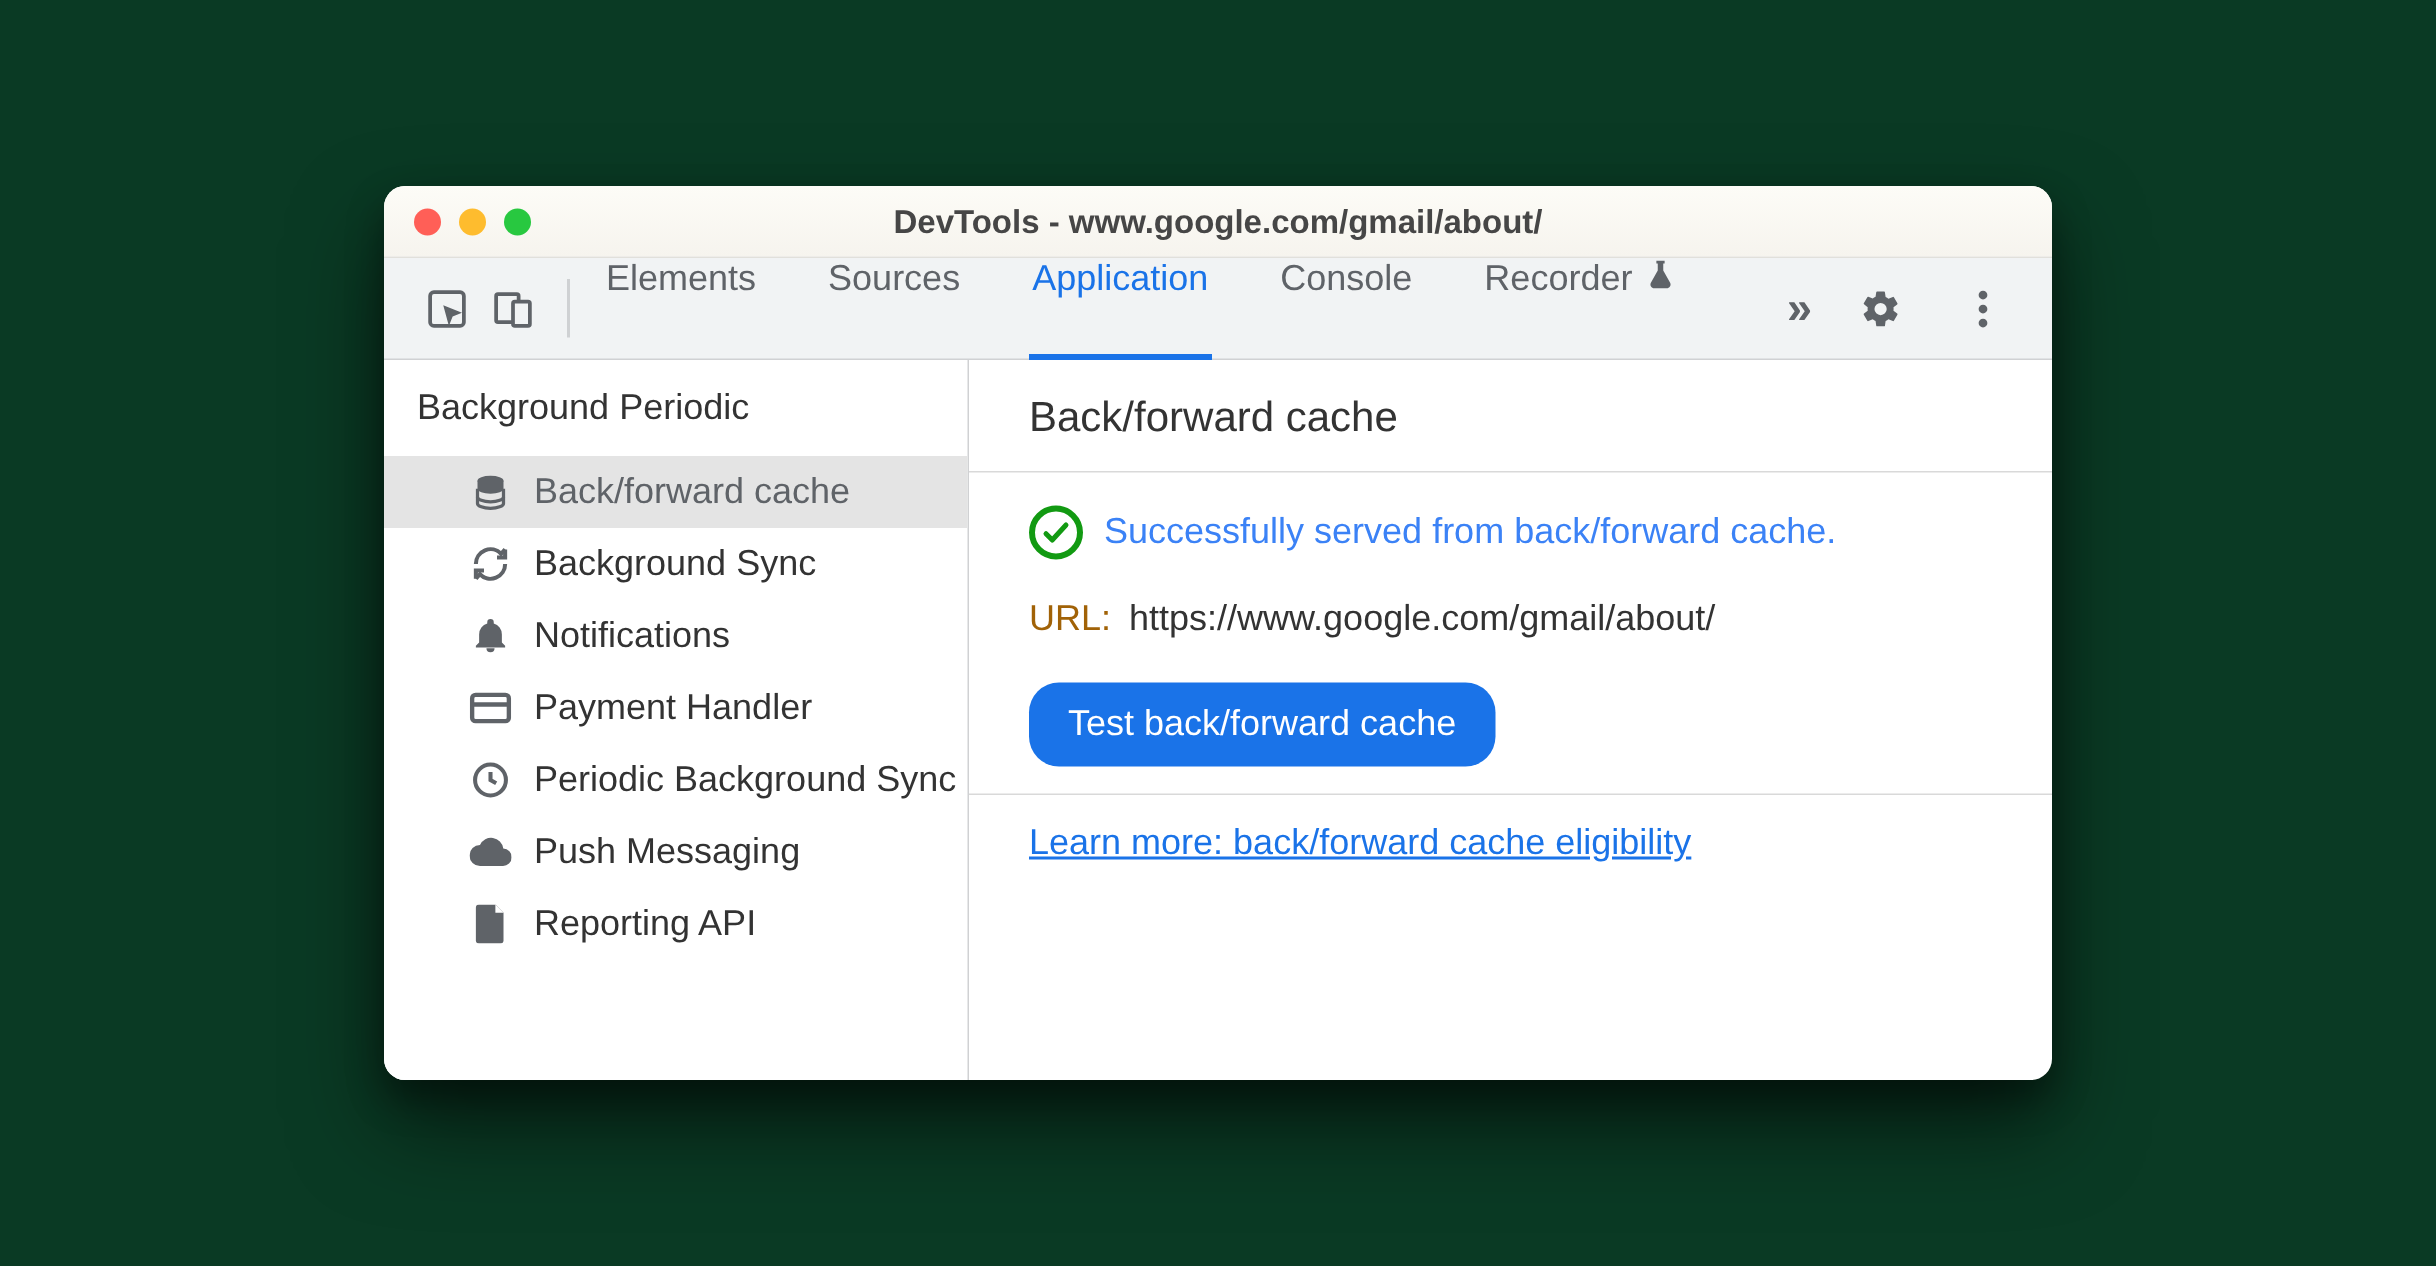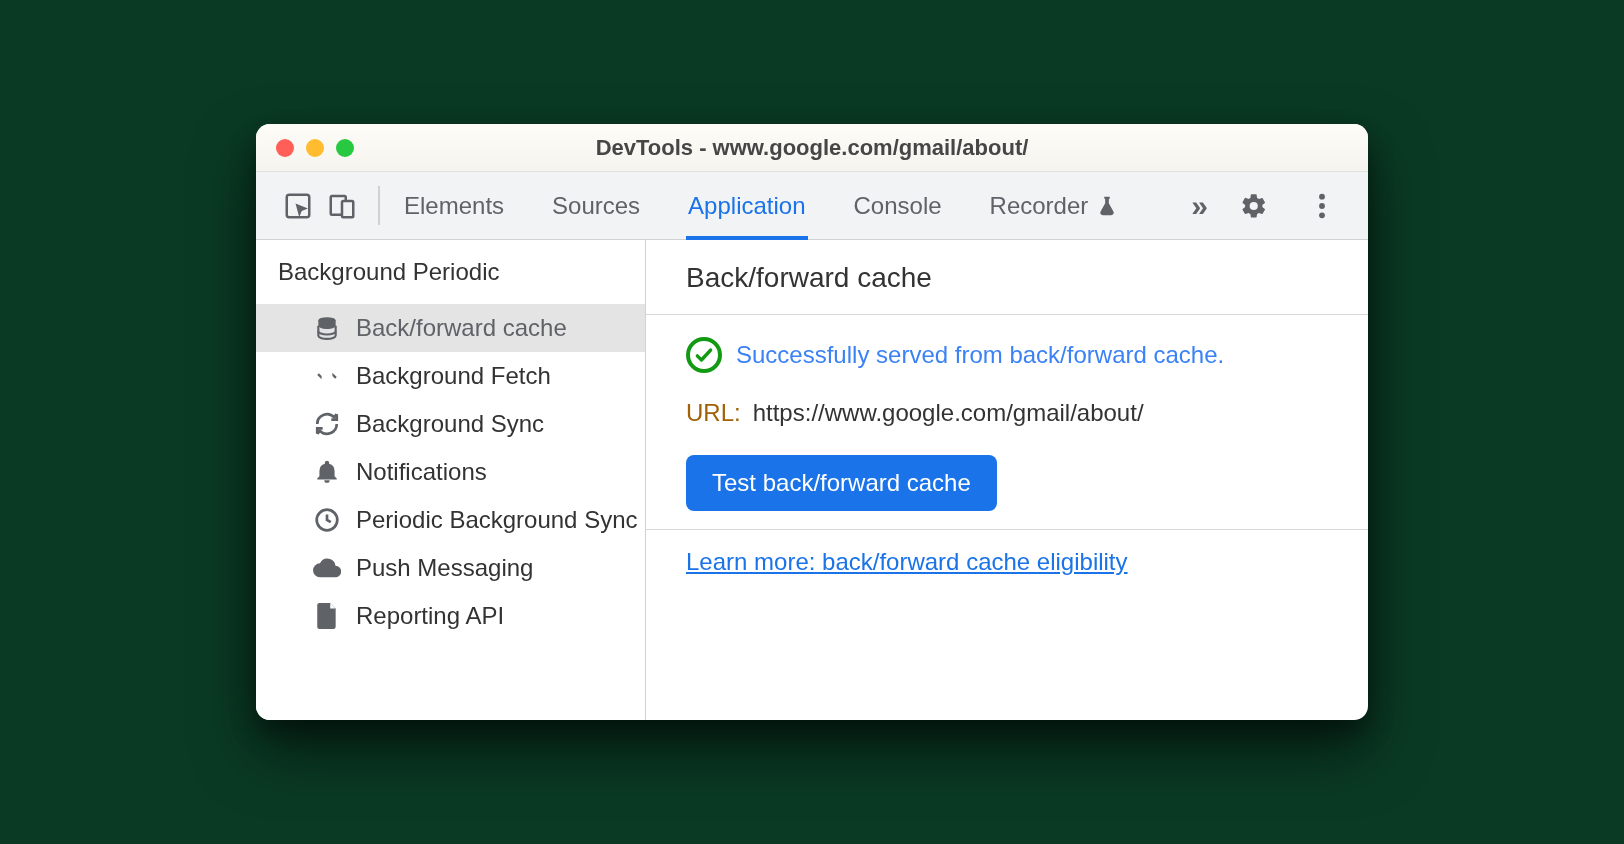--- a/index.html
+++ b/index.html
@@ -43,21 +43,21 @@
     height: 68px;
     background:#f1f3f4;
     border-bottom:1px solid #d0d1d3;
     display:flex;
     align-items:stretch;
   }
   .toolbar-left { display:flex; align-items:center; padding:0 14px 0 20px; border-right: 2px solid #cfd1d3; margin: 14px 0;}
   .icon-btn { display:flex; align-items:center; justify-content:center; width:44px; height:44px; color:#5f6368; cursor:pointer;}
   .tabs { display:flex; align-items:stretch; padding-left:24px; gap:48px; flex:1; }
   .tab {
-    display:flex; align-items:center; gap:8px;
+    display:flex; gap:8px;
     font-size:24px; color:#5f6368; cursor:pointer; position:relative;
   }
   .tab.active { color:#1a73e8; }
   .tab.active::after {
     content:""; position:absolute; left:-2px; right:-2px; bottom:-1px; height:4px; background:#1a73e8;
   }
   .toolbar-right { display:flex; align-items:center; padding: 0 24px 0 8px; gap:24px; color:#5f6368;}
   .chev-more { font-size:30px; font-weight:700; }
   
   .body { display:flex; height: 480px; }
@@ -86,21 +86,21 @@
   .status-row { display:flex; align-items:center; gap:14px; font-size:24px; color:#3b82f6; }
   .check-circle {
     width:36px; height:36px; border:4px solid #129a12; border-radius:50%;
     display:flex; align-items:center; justify-content:center; flex-shrink:0;
   }
   .check-circle svg { width:20px; height:20px; }
   .url-row { display:flex; gap:12px; font-size:24px; color:#333; margin-top:26px; }
   .url-label { color:#a16207; }
   .btn-primary {
     display:inline-block; margin-top:28px;
-    background:#1a73e8; color:#fff; border:none; border-radius:8px;
+    background:#1a73e8; color:#fff; border:none; border-radius:20px;
     font-size:24px; padding:14px 26px; font-weight:500; cursor:pointer;
   }
   .learn-row { padding:18px 40px 28px 40px; }
   .learn-link { color:#1a73e8; text-decoration:underline; font-size:24px; cursor:pointer;}
   svg { display:block; }
 </style>
 </head>
 <body>
 
 <div class="window">
@@ -178,29 +178,20 @@
           <svg width="26" height="26" viewBox="0 0 24 24" fill="#5f6368">
               <ellipse cx="12" cy="5" rx="8" ry="3"></ellipse>
               <path d="M4 5v5c0 1.7 3.6 3 8 3s8-1.3 8-3V5"></path>
               <path d="M4 10v5c0 1.7 3.6 3 8 3s8-1.3 8-3v-5" fill="none" stroke="#5f6368" stroke-width="2"></path>
               <path d="M4 15v4c0 1.7 3.6 3 8 3s8-1.3 8-3v-4" fill="none" stroke="#5f6368" stroke-width="2"></path>
             </svg>
         </span>
         <span>Back/forward cache</span>
       </div>
 
-      <div class="side-item">
-        <span class="icn">
-          <svg width="26" height="26" viewBox="0 0 24 24" fill="#5f6368">
-              <path d="M8 3v12l-4-4 1.5-1.5L8 12V3h2z" transform="translate(-1 0)"></path>
-              <path d="M16 21V9l4 4-1.5 1.5L16 12v9h-2z" transform="translate(1 0)"></path>
-            </svg>
-        </span>
-        <span>Background Fetch</span>
-      </div>
 
       <div class="side-item">
         <span class="icn">
           <svg width="26" height="26" viewBox="0 0 24 24" fill="none" stroke="#5f6368" stroke-width="2.5">
               <path d="M21 12a9 9 0 0 1-15.5 6.3L3 21"></path>
               <path d="M3 12a9 9 0 0 1 15.5-6.3L21 3"></path>
               <path d="M21 3v5h-5"></path>
               <path d="M3 21v-5h5"></path>
             </svg>
         </span>
@@ -209,20 +200,29 @@
 
       <div class="side-item">
         <span class="icn">
           <svg width="26" height="26" viewBox="0 0 24 24" fill="#5f6368">
               <path d="M12 22a2.5 2.5 0 0 0 2.5-2.5h-5A2.5 2.5 0 0 0 12 22zm7-6V11a7 7 0 0 0-5-6.7V3.5a2 2 0 1 0-4 0v.8A7 7 0 0 0 5 11v5l-2 2v1h18v-1z"></path>
             </svg>
         </span>
         <span>Notifications</span>
       </div>
 
+      <div class="side-item">
+        <span class="icn">
+          <svg width="28" height="22" viewBox="0 0 24 18" fill="none" stroke="#5f6368" stroke-width="2.5">
+              <rect x="1.5" y="1.5" width="21" height="15" rx="2"></rect>
+              <line x1="1.5" y1="7" x2="22.5" y2="7"></line>
+            </svg>
+        </span>
+        <span>Payment Handler</span>
+      </div>
 
       <div class="side-item">
         <span class="icn">
           <svg width="26" height="26" viewBox="0 0 24 24" fill="none" stroke="#5f6368" stroke-width="2.5">
               <circle cx="12" cy="12" r="9.5"></circle>
               <path d="M12 7v5l3.5 2"></path>
             </svg>
         </span>
         <span>Periodic Background Sync</span>
       </div>

